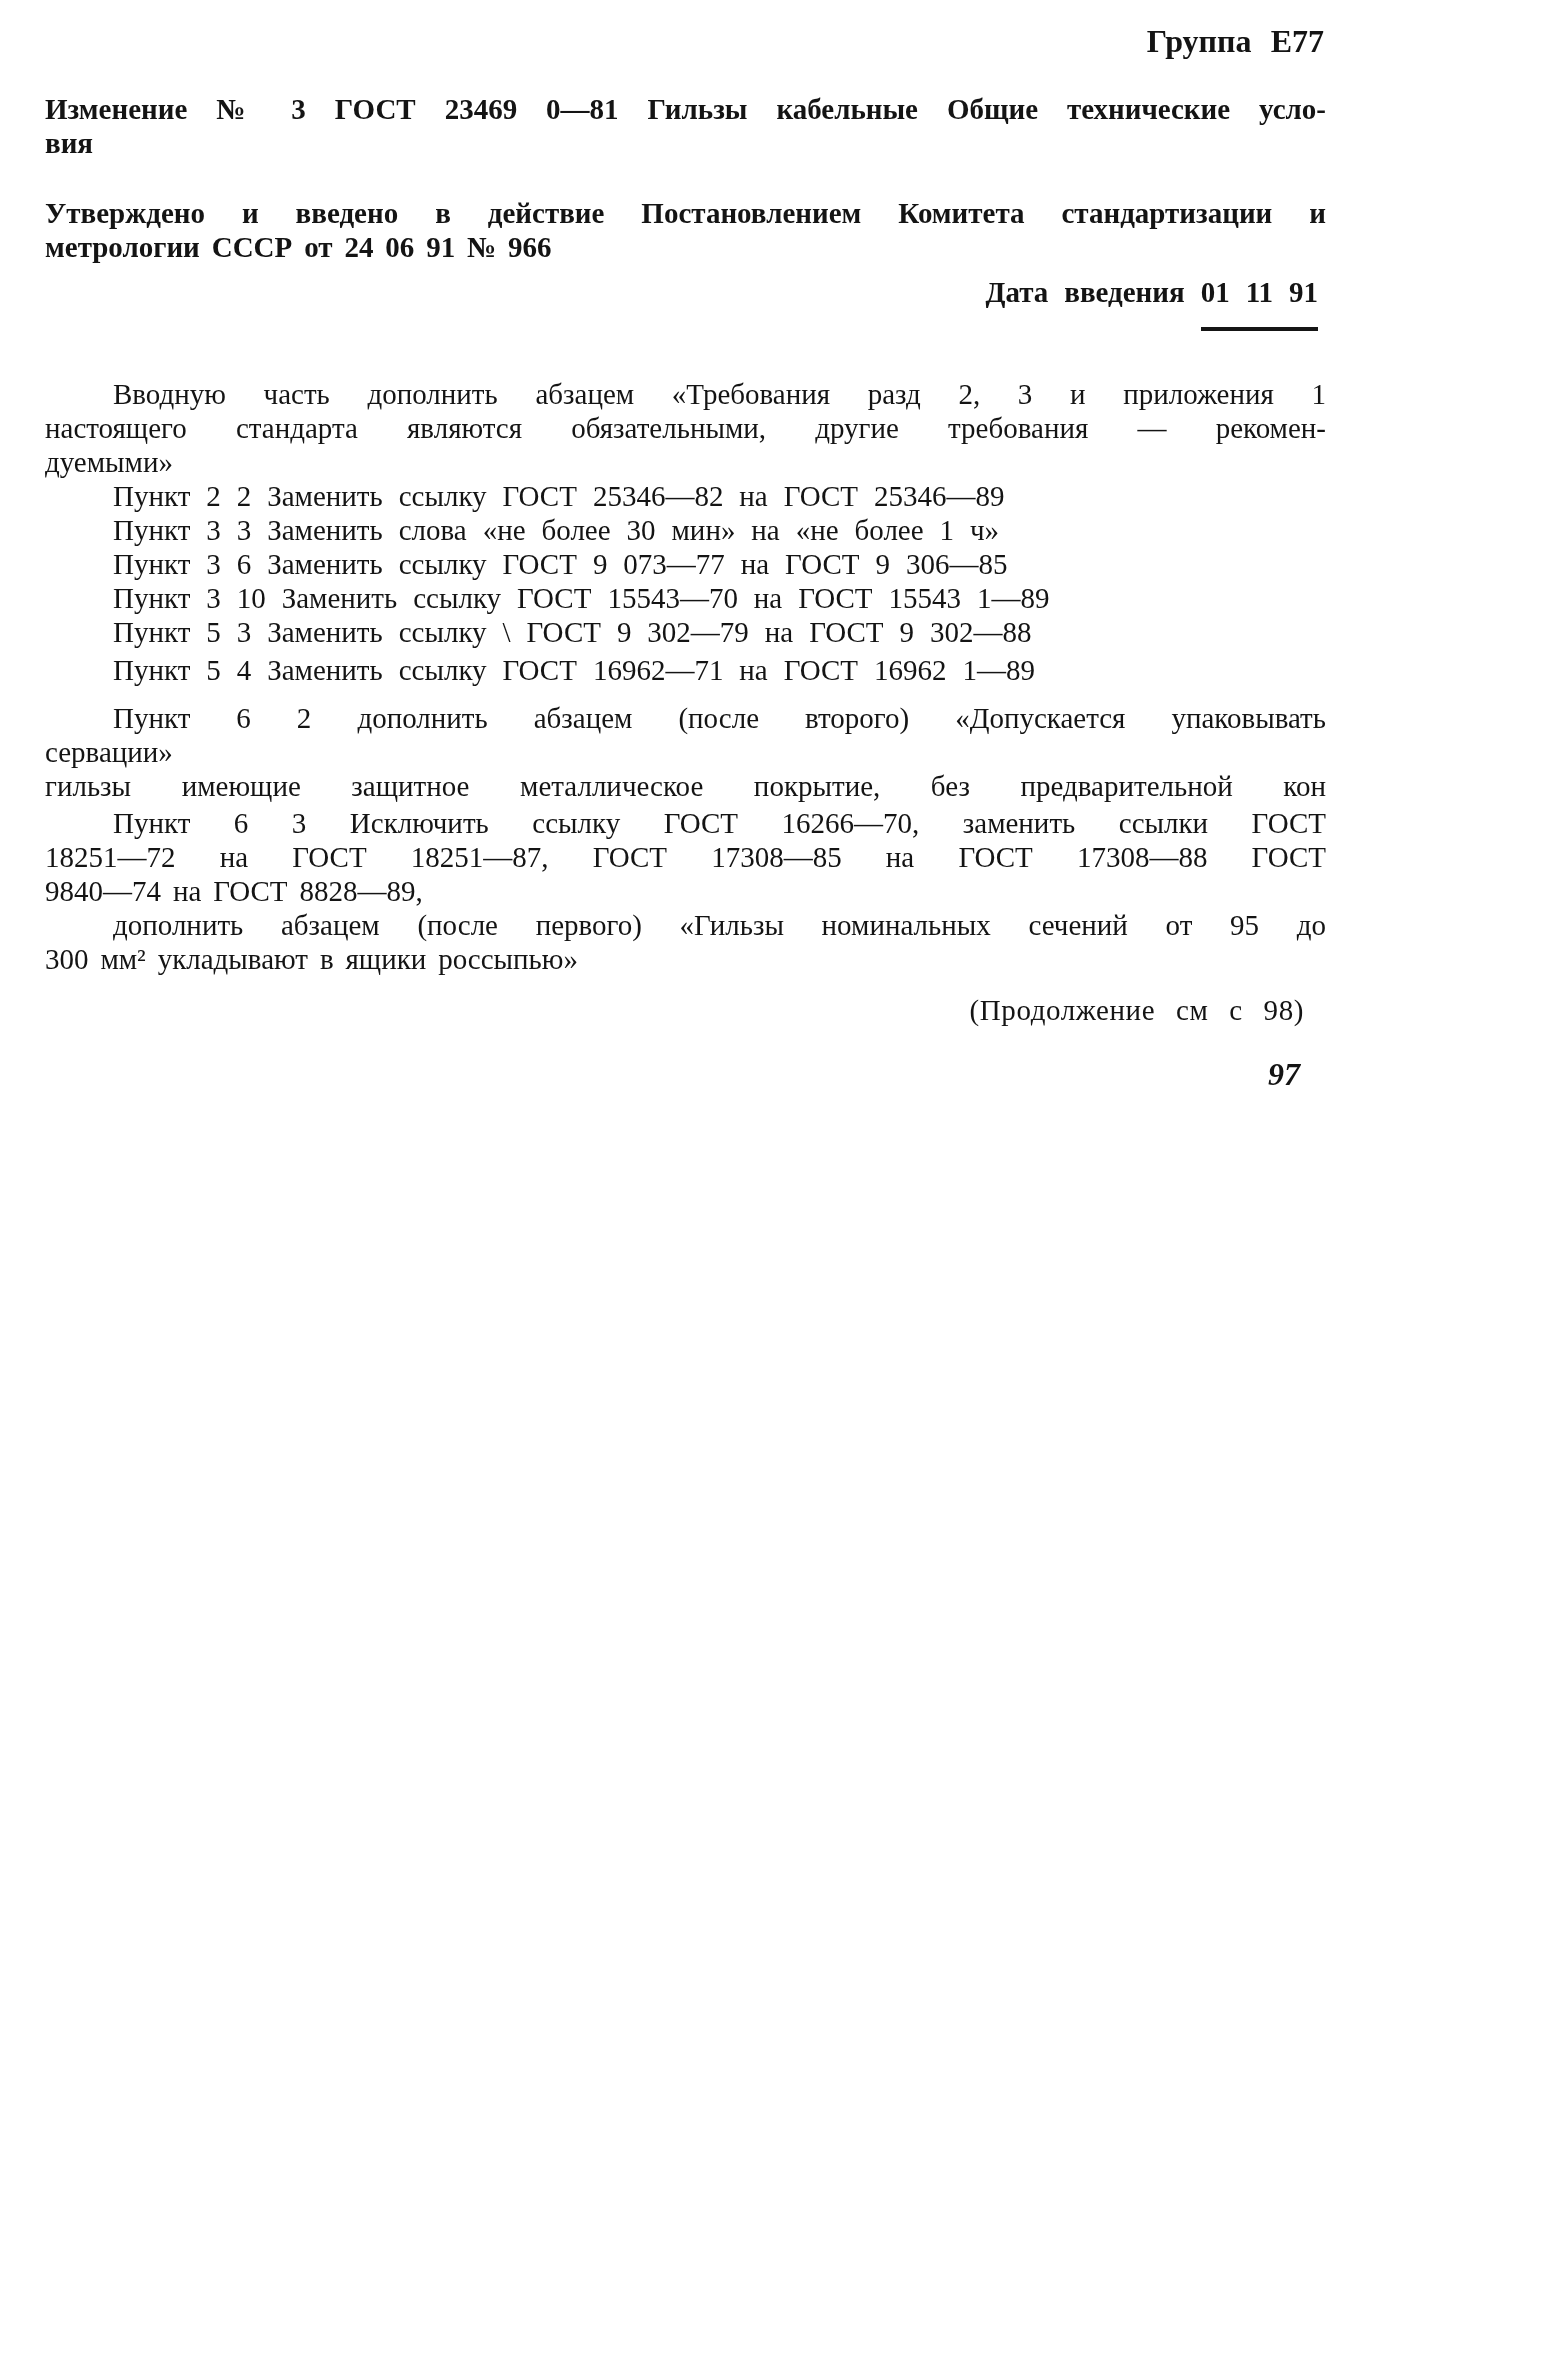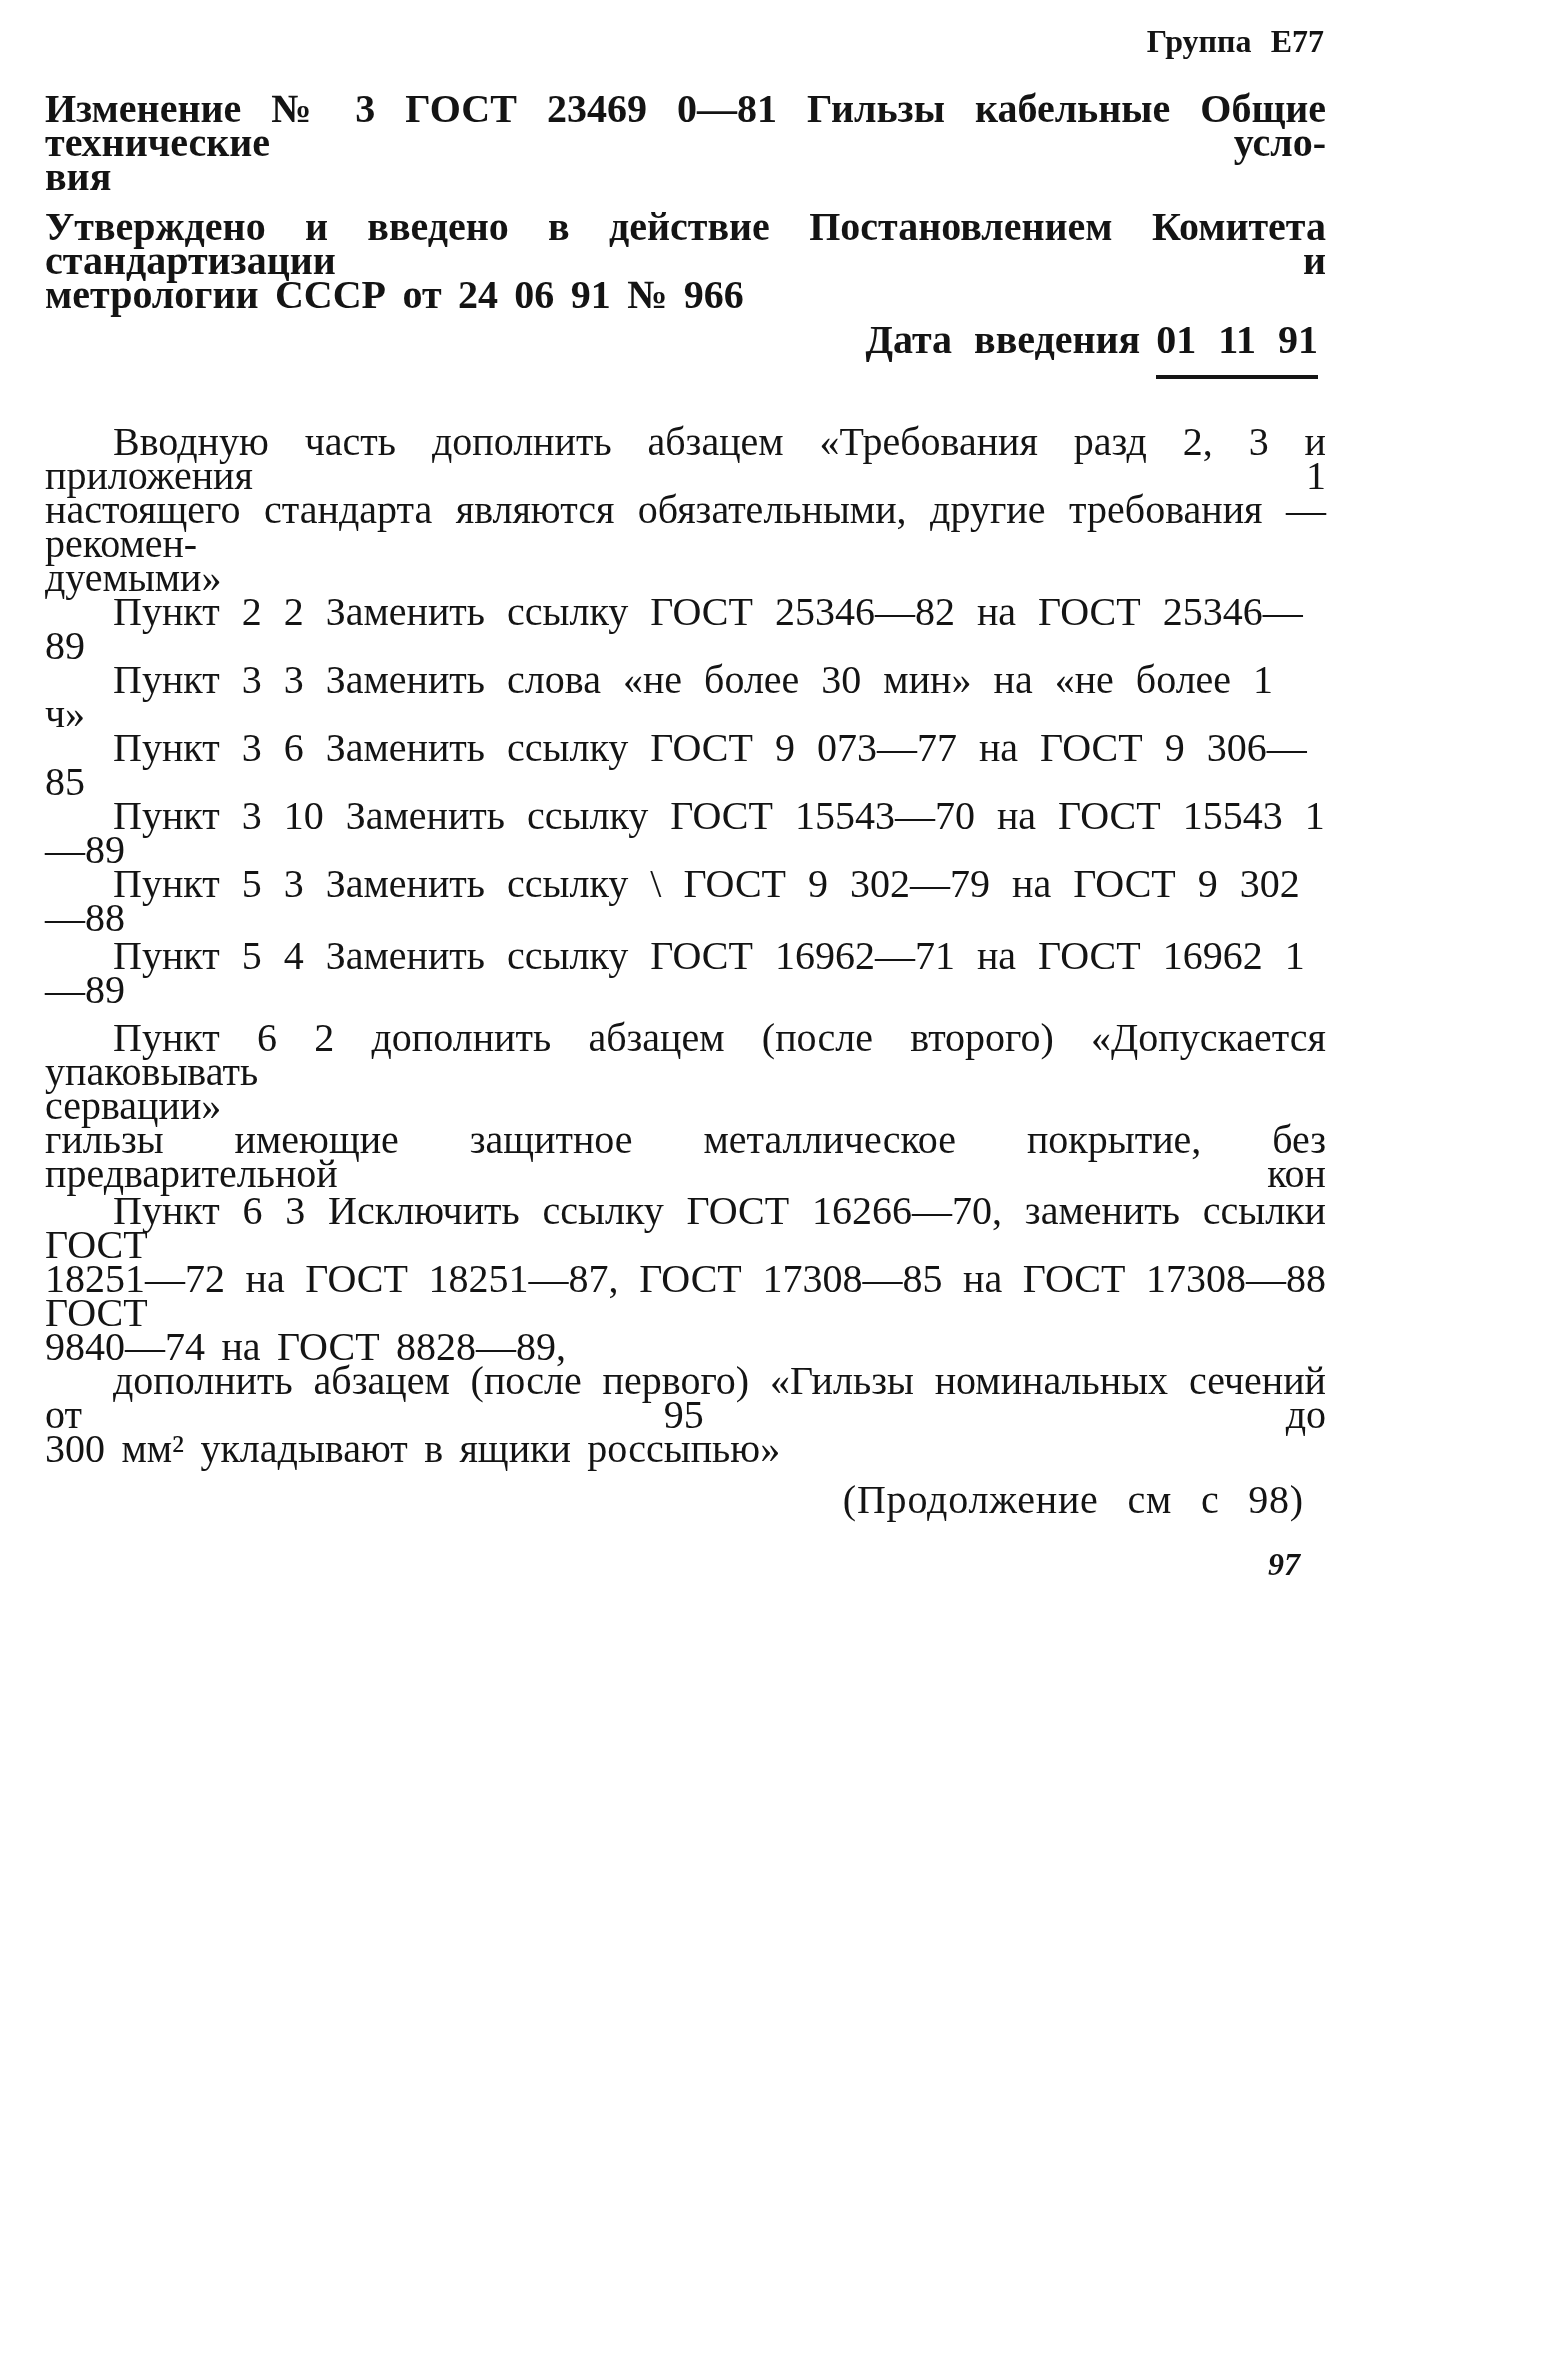--- a/index.html
+++ b/index.html
@@ -17,21 +17,21 @@
     height: 2368px;
     background: #ffffff;
     overflow: hidden;
   }
   .content {
     margin-left: 45px;
     width: 1281px;
     padding-top: 24px;
   }
   .line {
-    font-size: 40px;
+    font-size: 29px;
     line-height: 34px;
     word-spacing: 0.16em;
     white-space: normal;
   }
   .just {
     text-align: justify;
     text-align-last: justify;
   }
   .indent { text-indent: 68px; }
   .bold { font-weight: bold; }
@@ -39,21 +39,21 @@
 
   .group-label {
     font-size: 32px;
     line-height: 34px;
     font-weight: bold;
     text-align: right;
     padding-right: 2px;
     word-spacing: 0.35em;
   }
   .title { margin-top: 34px; }
-  .approval { margin-top: 16px; }
+  .approval { margin-top: 36px; }
   .intro-date {
     margin-top: 11px;
     text-align: right;
     font-weight: bold;
     padding-right: 8px;
     word-spacing: 0.3em;
   }
   .date-underline {
     display: inline-block;
     border-bottom: 4px solid #151515;

